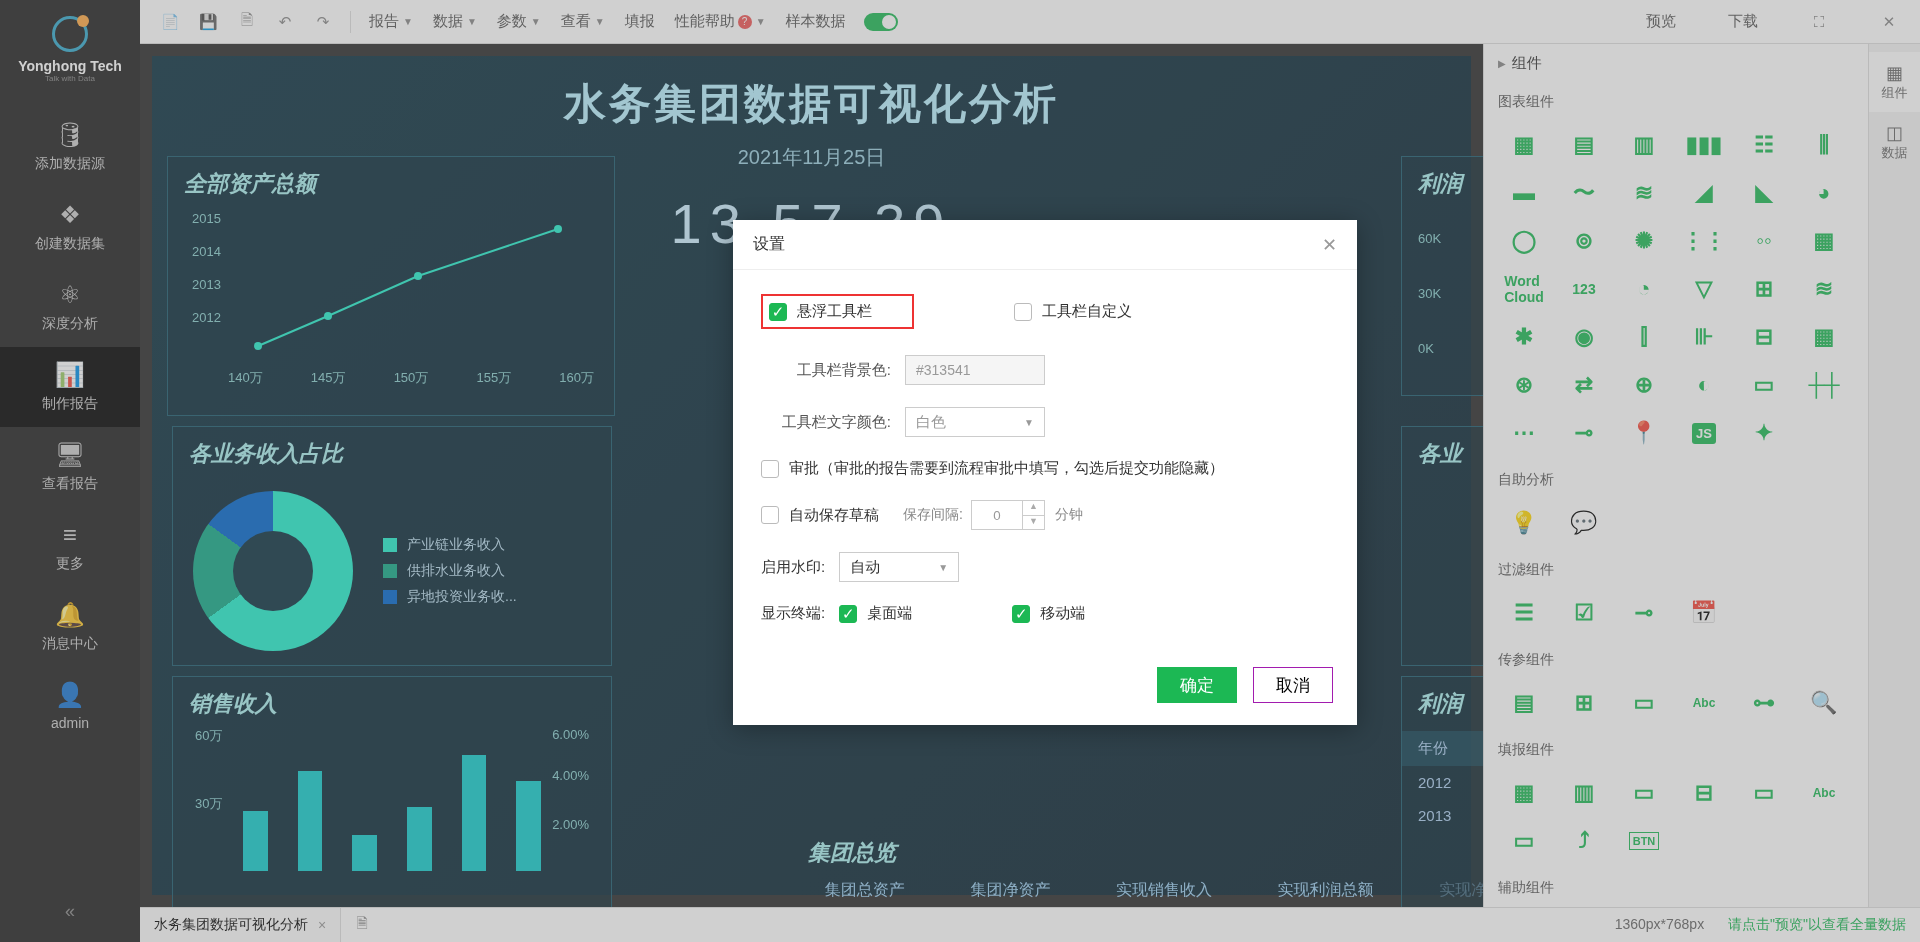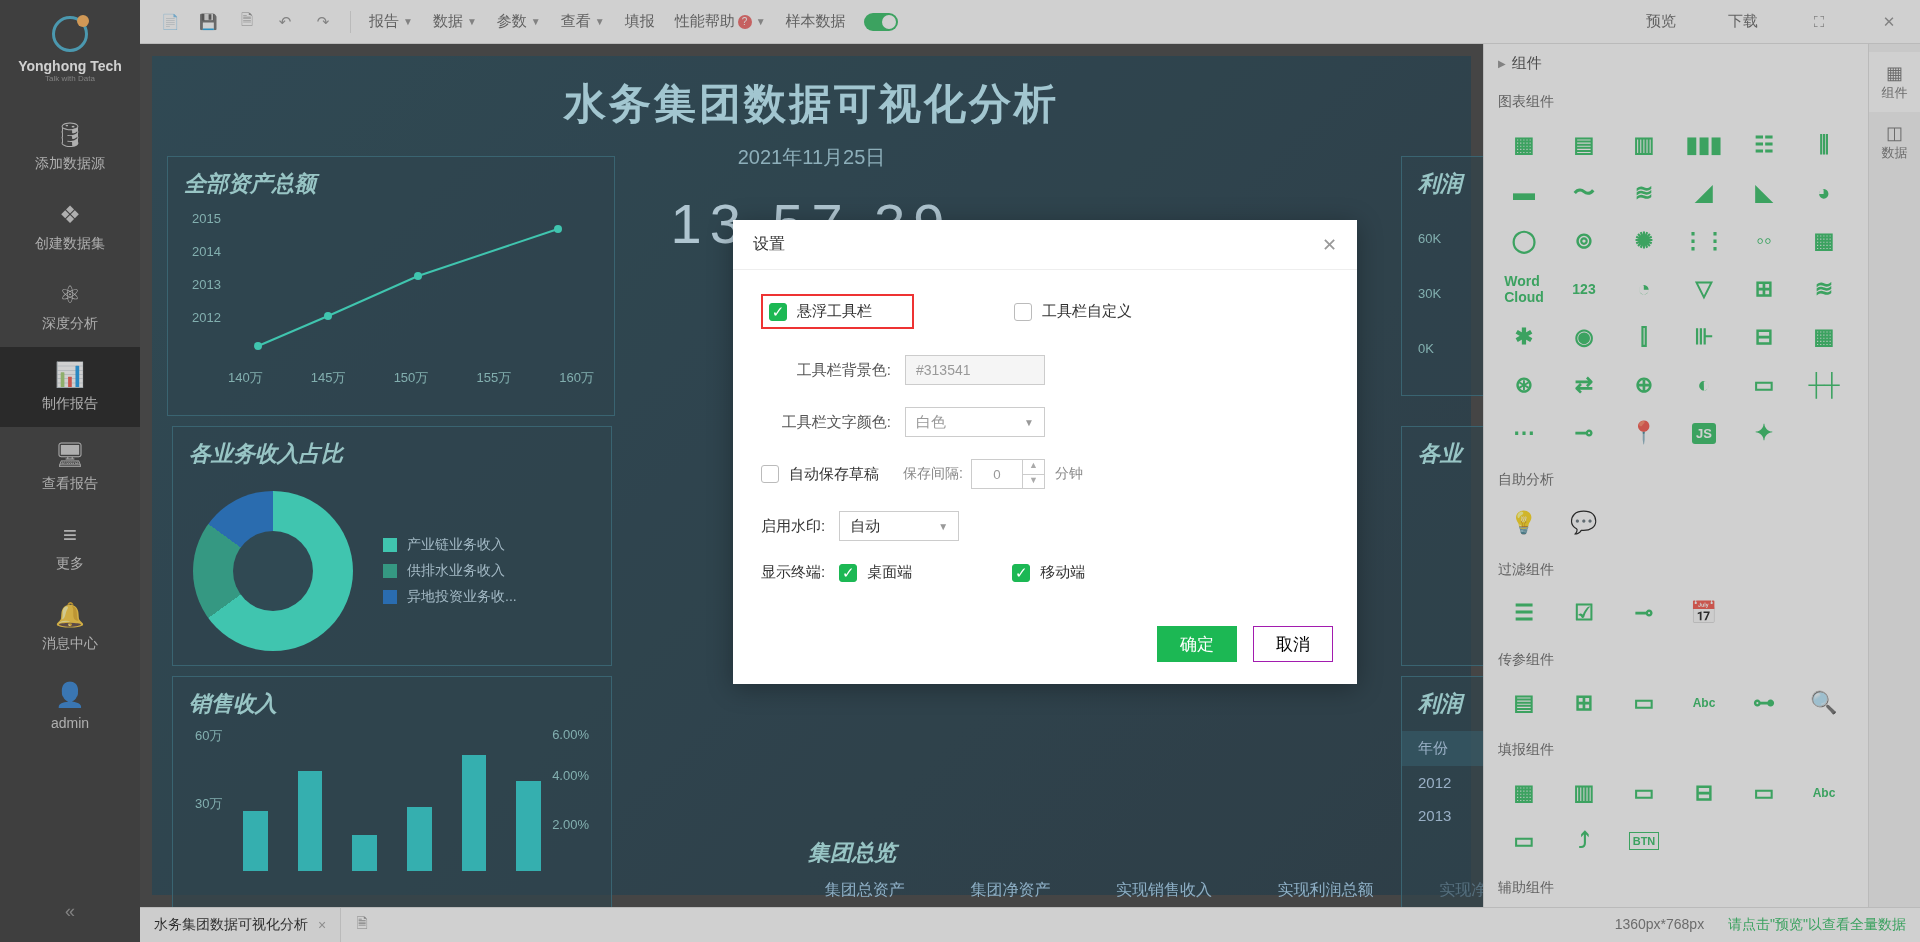--- a/index.html
+++ b/index.html
@@ -562,20 +562,24 @@
     </div>
     <div class="form-row">
       <span class="form-label">工具栏文字颜色:</span>
       <div class="select">
           <span>白色</span>
           <span class="caret">▼</span>
         </div>
     </div>
     <div class="form-row">
       <span class="checkbox"></span>
+      <span>审批（审批的报告需要到流程审批中填写，勾选后提交功能隐藏）</span>
+    </div>
+    <div class="form-row">
+      <span class="checkbox"></span>
       <span style="margin-right:20px">自动保存草稿</span>
       <span class="help-text" style="margin-right:8px">保存间隔:</span>
       <div class="spinner">
         <input disabled="" value="0" style="">
         <div class="spinner-btns">
           <div class="spinner-btn">▲</div>
           <div class="spinner-btn">▼</div>
         </div>
       </div>
       <span class="help-text" style="margin-left:10px">分钟</span>

